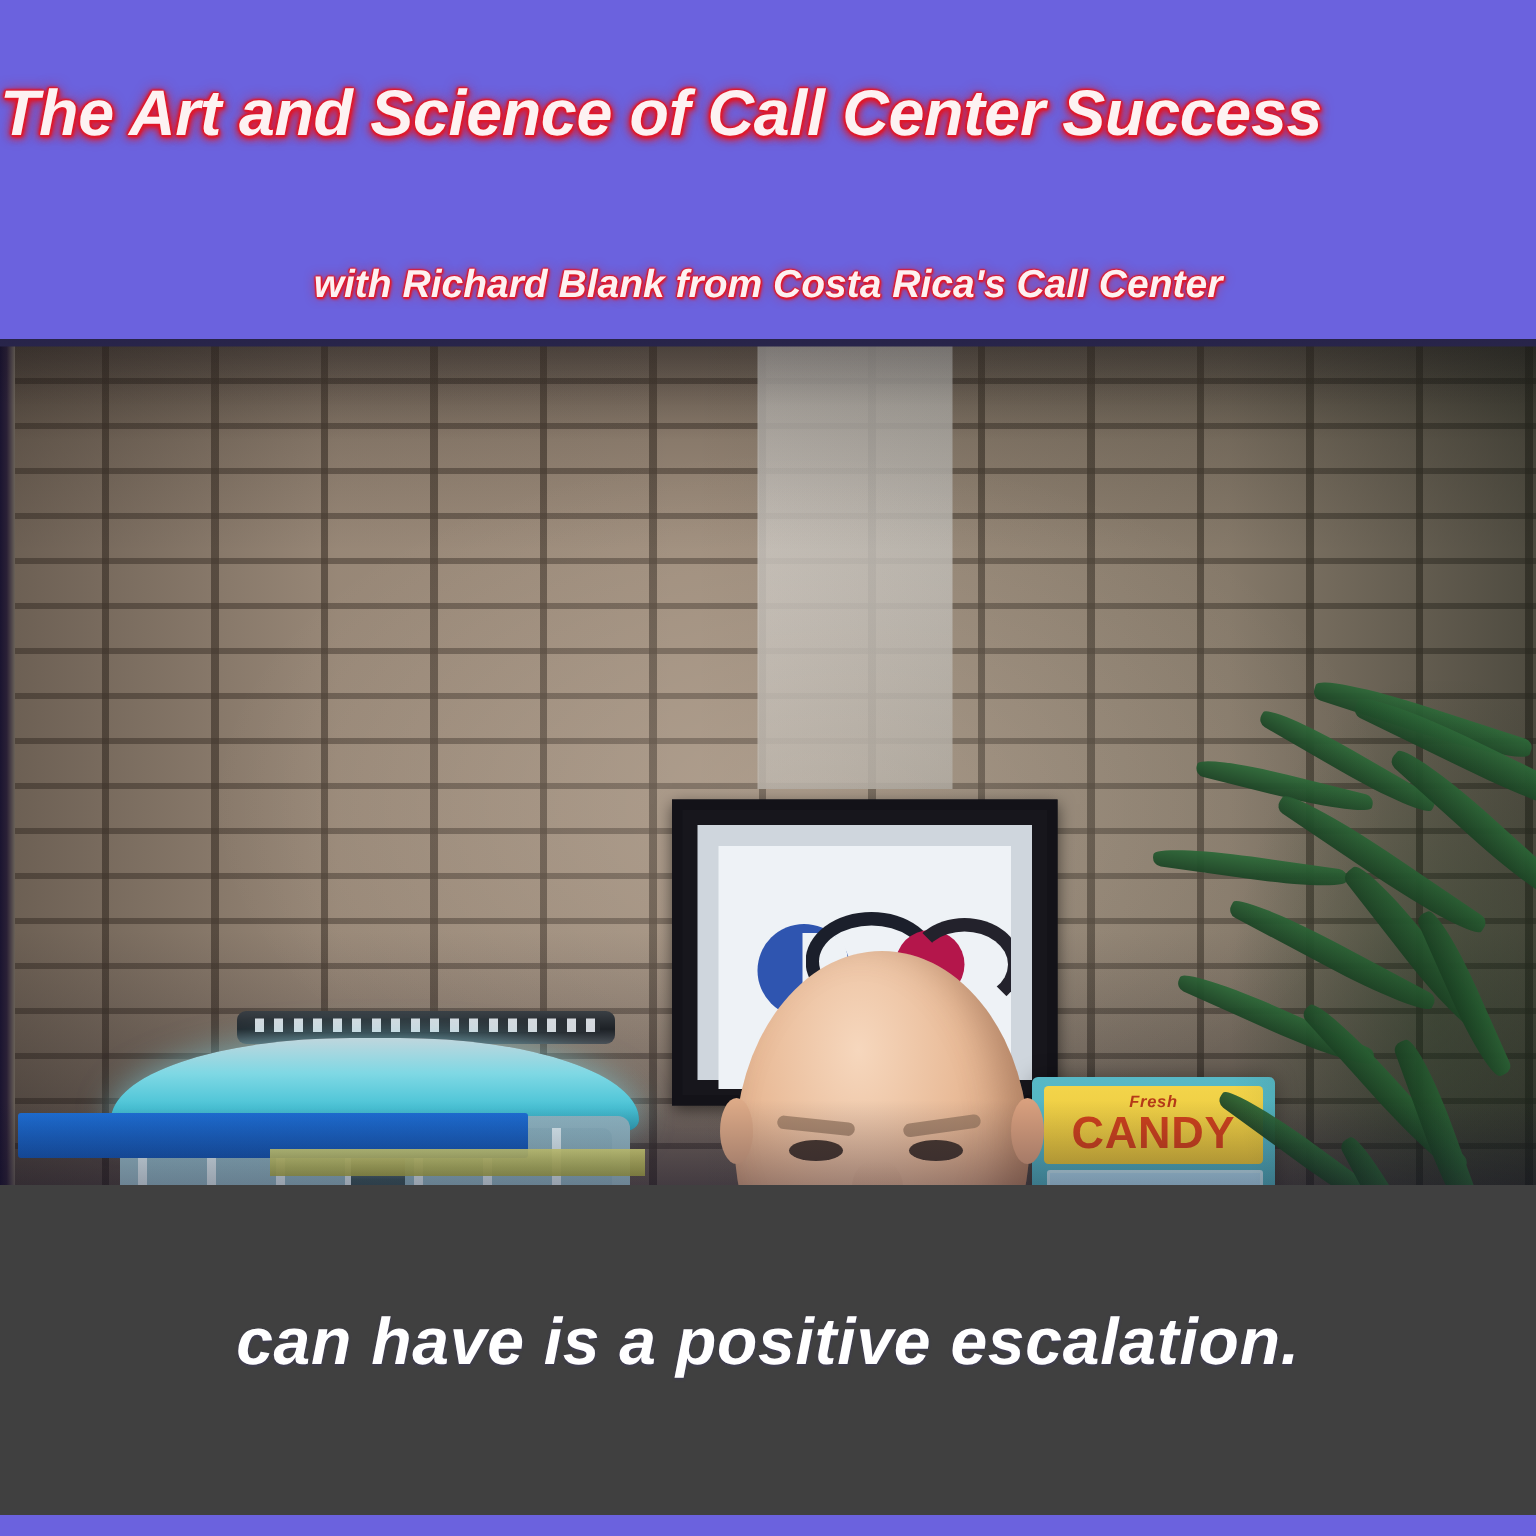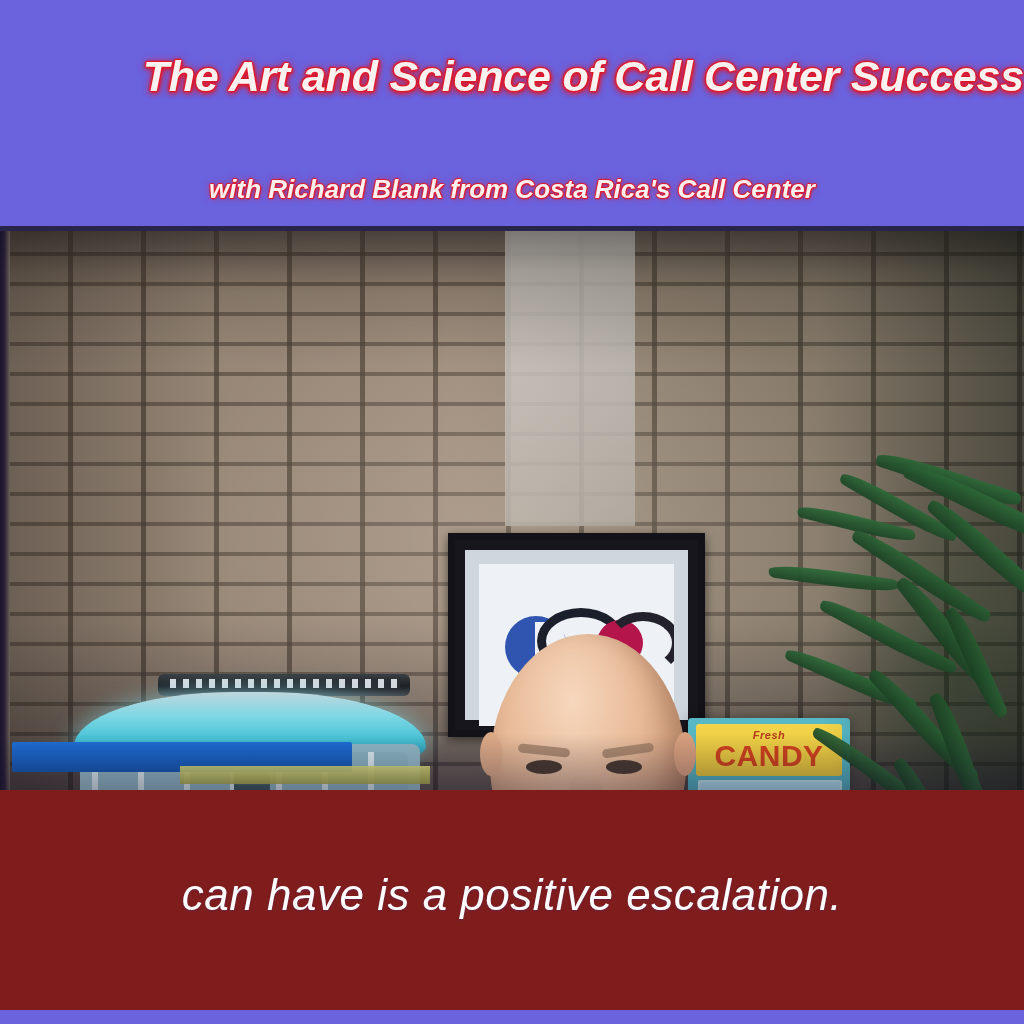--- a/index.html
+++ b/index.html
@@ -27,21 +27,21 @@
     left: 0; top: 0;
     width: 1024px;
     height: 226px;
     background: #6b62de;
     overflow: hidden;
   }
   #title-main {
     position: absolute;
     left: 0; top: 52px;
     width: 1024px;
-    text-align: right;
+    text-align: left;
     font-size: 43px;
     font-weight: bold;
     font-style: italic;
     letter-spacing: -0.2px;
     color: #fdf2f2;
     text-shadow:
       0 0 1px #e01a2b,
        1px 0 1px #e01a2b, -1px 0 1px #e01a2b,
        0 1px 1px #e01a2b, 0 -1px 1px #e01a2b,
        1px 1px 2px #e01a2b, -1px -1px 2px #e01a2b,
@@ -409,21 +409,22 @@
       linear-gradient(to top, rgba(20,16,40,0.35) 0%, rgba(0,0,0,0) 10%);
     z-index: 45;
   }
 
   
   #caption-band {
     position: absolute;
     left: 0; top: 790px;
     width: 1024px;
     height: 220px;
-    background: #7f1d1d;
+    background: #404040;
+    font-weight: bold;
   }
   #caption-text {
     position: absolute;
     left: 0; top: 80px;
     width: 1024px;
     text-align: center;
     font-size: 44px;
     font-style: italic;
     color: #ffffff;
     letter-spacing: 0.5px;

